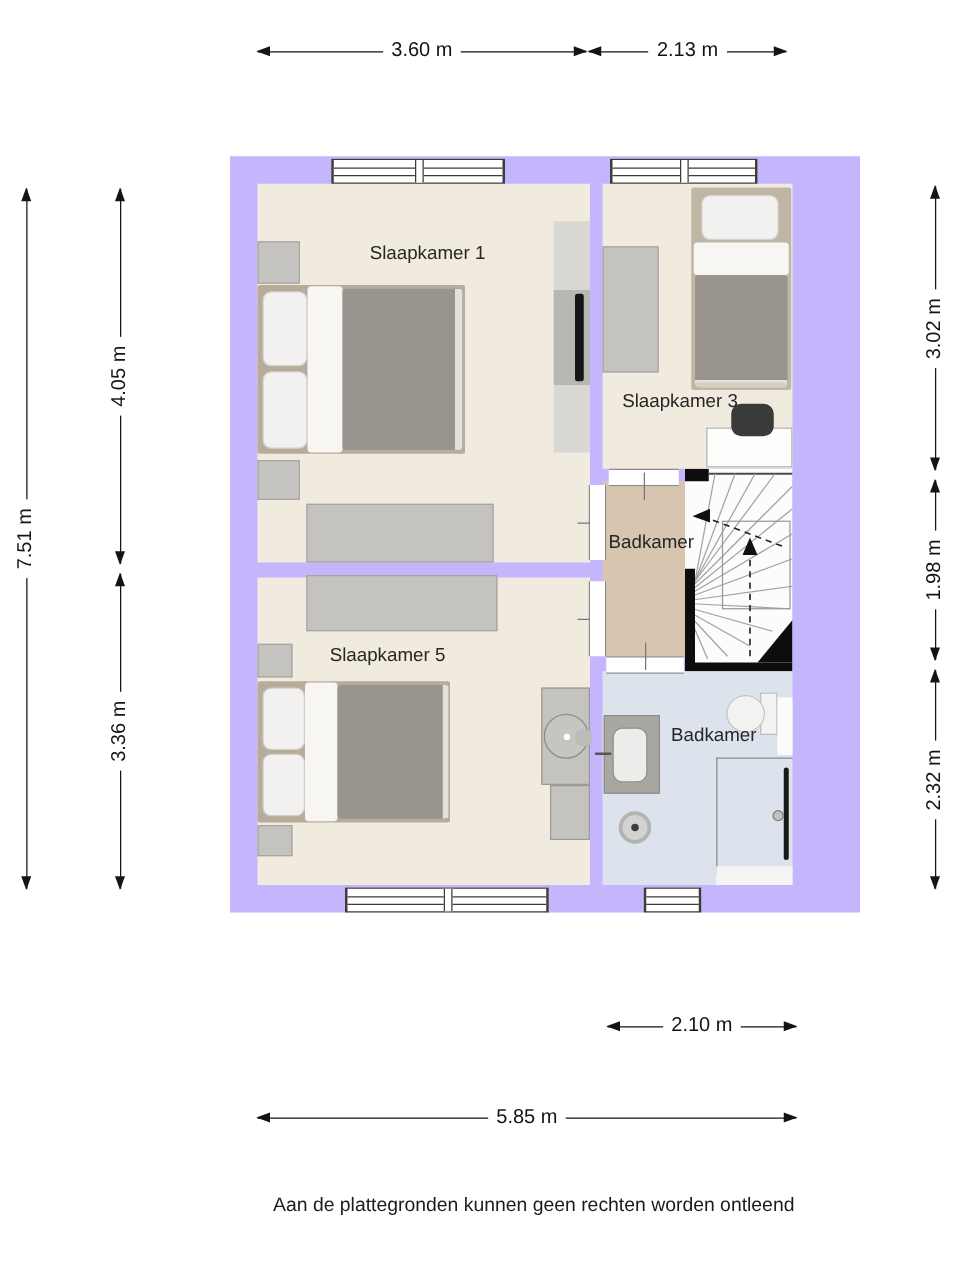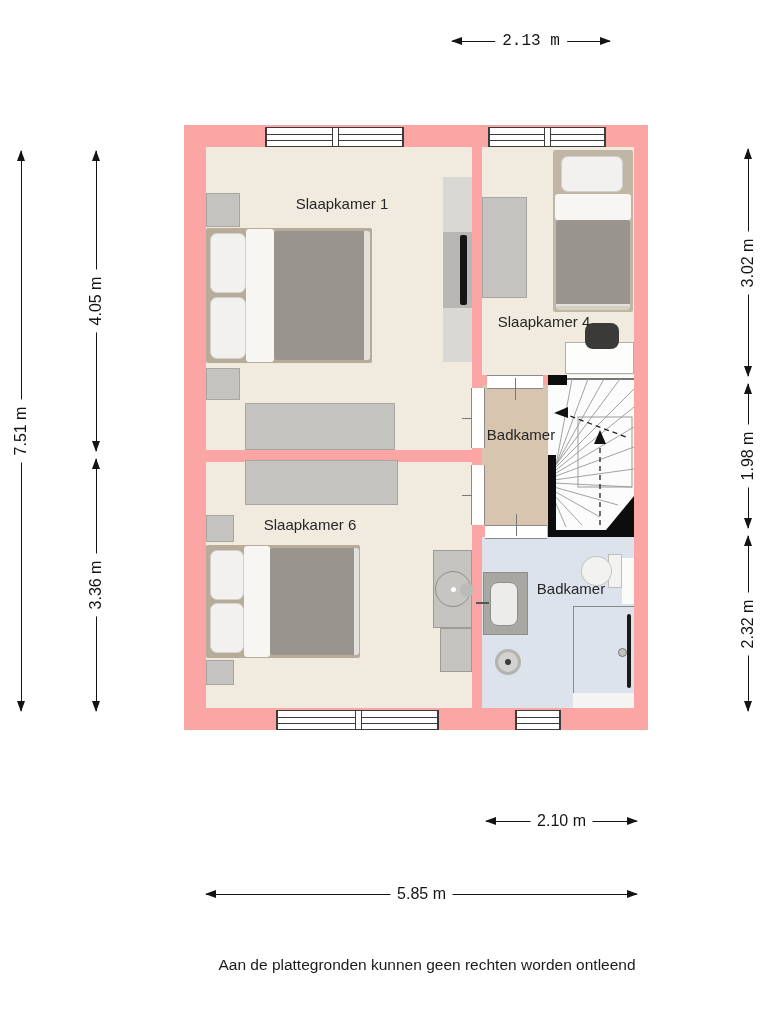--- a/index.html
+++ b/index.html
@@ -13,21 +13,21 @@
   .dline-v{position:absolute;top:1px;bottom:1px;left:50%;width:1px;background:#141414;}
   .ah{position:absolute;width:0;height:0;}
   .dim-h .ah-l{left:0;top:50%;margin-top:-4px;border-top:4px solid transparent;border-bottom:4px solid transparent;border-right:11px solid #141414;}
   .dim-h .ah-r{right:0;top:50%;margin-top:-4px;border-top:4px solid transparent;border-bottom:4px solid transparent;border-left:11px solid #141414;}
   .dim-v .ah-u{top:0;left:50%;margin-left:-4px;border-left:4px solid transparent;border-right:4px solid transparent;border-bottom:11px solid #141414;}
   .dim-v .ah-d{bottom:0;left:50%;margin-left:-4px;border-left:4px solid transparent;border-right:4px solid transparent;border-top:11px solid #141414;}
   .dlabel{position:absolute;left:50%;top:50%;transform:translate(-50%,-50%);background:#fff;
           padding:0 7px;font-size:16px;color:#141414;white-space:nowrap;}
   .dim-v .dlabel{transform:translate(-50%,-50%) rotate(-90deg);}
   
-  .plan{position:absolute;left:184px;top:125px;width:464px;height:605px;background:#fca5a5;}
+  .plan{position:absolute;left:184px;top:125px;width:504px;height:605px;background:#c4b5fd;}
   .floor{position:absolute;}
   .floor-bedroom{background:#f0ebde;}
   .floor-landing{background:#d8c5b0;}
   .floor-bath{background:#dde3ed;}
   .room-label{position:absolute;transform:translate(-50%,-50%);font-size:15px;color:#262626;white-space:nowrap;}
   
   .win-h{position:absolute;background:#fff;border-top:1.5px solid #3c3c3c;border-bottom:1.5px solid #3c3c3c;
          border-left:2px solid #3c3c3c;border-right:2px solid #3c3c3c;}
   .win-mid{position:absolute;left:0;right:0;top:50%;height:5px;margin-top:-3px;
            border-top:1px solid #3c3c3c;border-bottom:1px solid #3c3c3c;}
@@ -49,21 +49,27 @@
   .tvcab-mid{position:absolute;background:#b8b7b4;}
   .tvbar{position:absolute;background:#151515;border-radius:2px;}
   .chair-round{position:absolute;border-radius:50%;background:#c6c5c2;border:1px solid #8d8d8a;box-sizing:border-box;}
   .whitebox{position:absolute;background:#fdfdfc;border:1px solid #b0b0ad;box-sizing:border-box;}
 </style>
 </head>
 <body>
 
 <div class="canvas">
 
-  <div class="dim dim-h" style="left:451px;top:33px;width:160px;font-family:Liberation Mono, monospace;">
+  <div class="dim dim-h" style="left:205px;top:33px;width:265px;">
+    <div class="dline-h"></div>
+    <i class="ah ah-l"></i>
+    <i class="ah ah-r"></i>
+    <span class="dlabel">3.60 m</span>
+  </div>
+  <div class="dim dim-h" style="left:470px;top:33px;width:160px;">
     <div class="dline-h"></div>
     <i class="ah ah-l"></i>
     <i class="ah ah-r"></i>
     <span class="dlabel">2.13 m</span>
   </div>
 
   <div class="dim dim-v" style="left:13px;top:150px;height:562px;">
     <div class="dline-v"></div>
     <i class="ah ah-u"></i>
     <i class="ah ah-d"></i>
@@ -221,22 +227,22 @@
     </div>
     <div style="position:absolute;left:424px;top:429px;width:14px;height:34px;background:#f2f2f0;border:1px solid #bdbdba;box-sizing:border-box;"></div>
     <div style="position:absolute;left:397px;top:431px;width:31px;height:30px;background:#f2f2f0;border:1px solid #c5c5c2;border-radius:50%;box-sizing:border-box;"></div>
     <div style="position:absolute;left:438px;top:433px;width:12px;height:46px;background:#fbfbfa;"></div>
     <div style="position:absolute;left:389px;top:481px;width:61px;height:94px;border-top:1.5px solid #8a8a87;border-left:1.5px solid #8a8a87;box-sizing:border-box;"></div>
     <div style="position:absolute;left:389px;top:568px;width:61px;height:15px;background:#f4f4f2;"></div>
     <div style="position:absolute;left:443px;top:489px;width:4px;height:74px;background:#1a1a18;border-radius:2px;"></div>
     <div style="position:absolute;left:434px;top:523px;width:9px;height:9px;border-radius:50%;background:#c2c2bf;border:1px solid #777775;box-sizing:border-box;"></div>
 
     <span class="room-label" style="left:158px;top:78px;">Slaapkamer 1</span>
-    <span class="room-label" style="left:126px;top:399px;">Slaapkamer 6</span>
-    <span class="room-label" style="left:360px;top:196px;">Slaapkamer 4</span>
+    <span class="room-label" style="left:126px;top:399px;">Slaapkamer 5</span>
+    <span class="room-label" style="left:360px;top:196px;">Slaapkamer 3</span>
     <span class="room-label" style="left:337px;top:309px;">Badkamer</span>
     <span class="room-label" style="left:387px;top:463px;">Badkamer</span>
   </div>
 
   <div style="position:absolute;left:427px;top:953px;transform:translateX(-50%);text-align:center;font-size:15.5px;color:#1b1b1b;line-height:23px;white-space:nowrap;">
     <div>Aan de plattegronden kunnen geen rechten worden ontleend</div>
   </div>
 
 </div>
 

